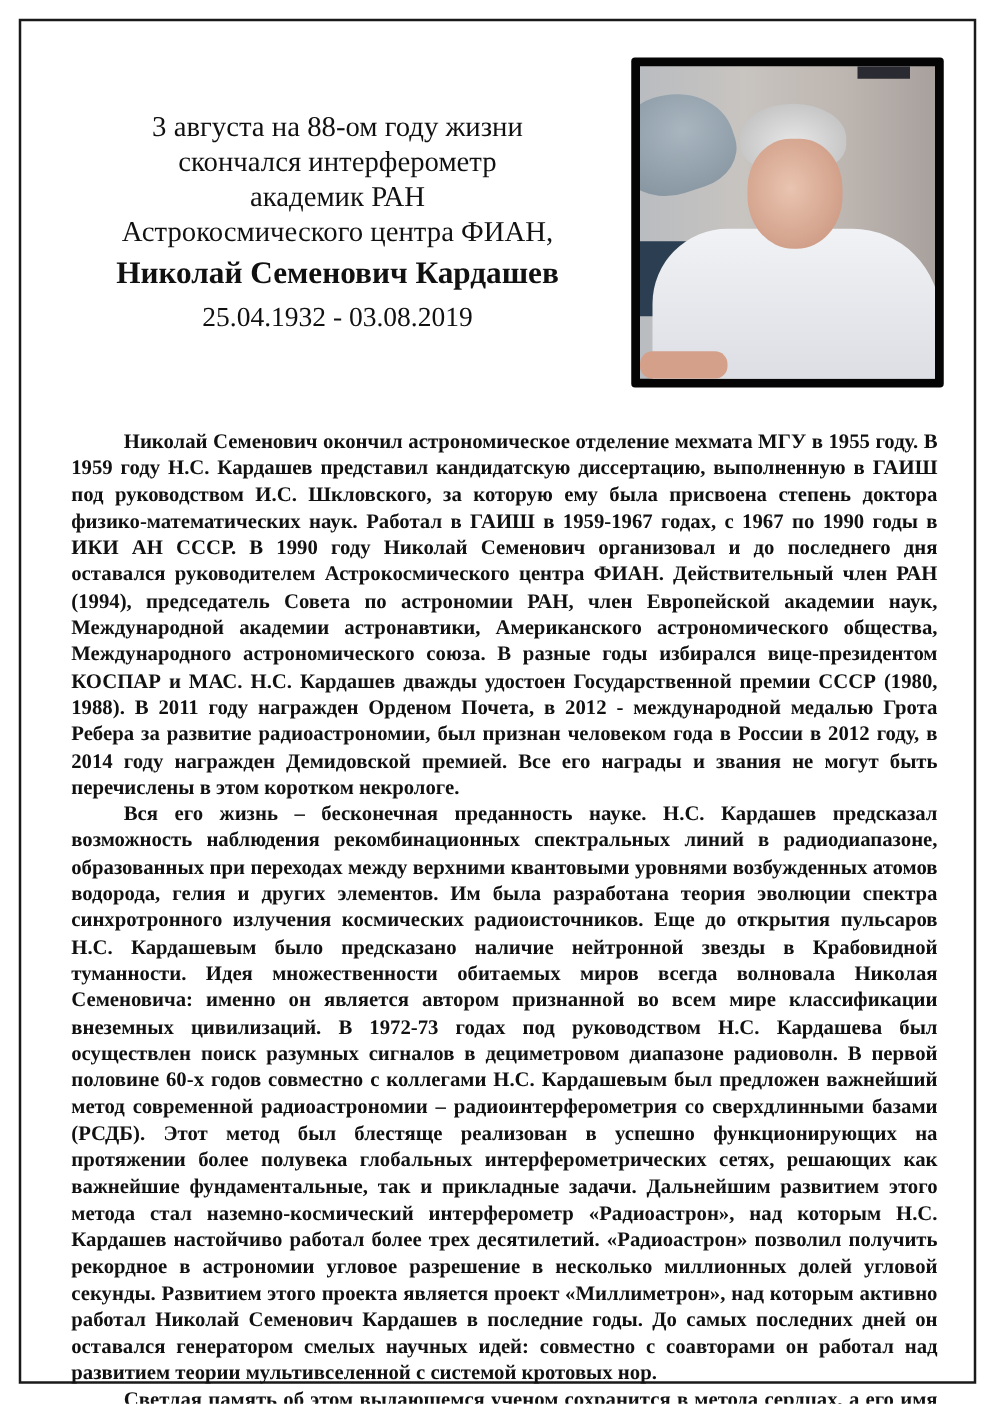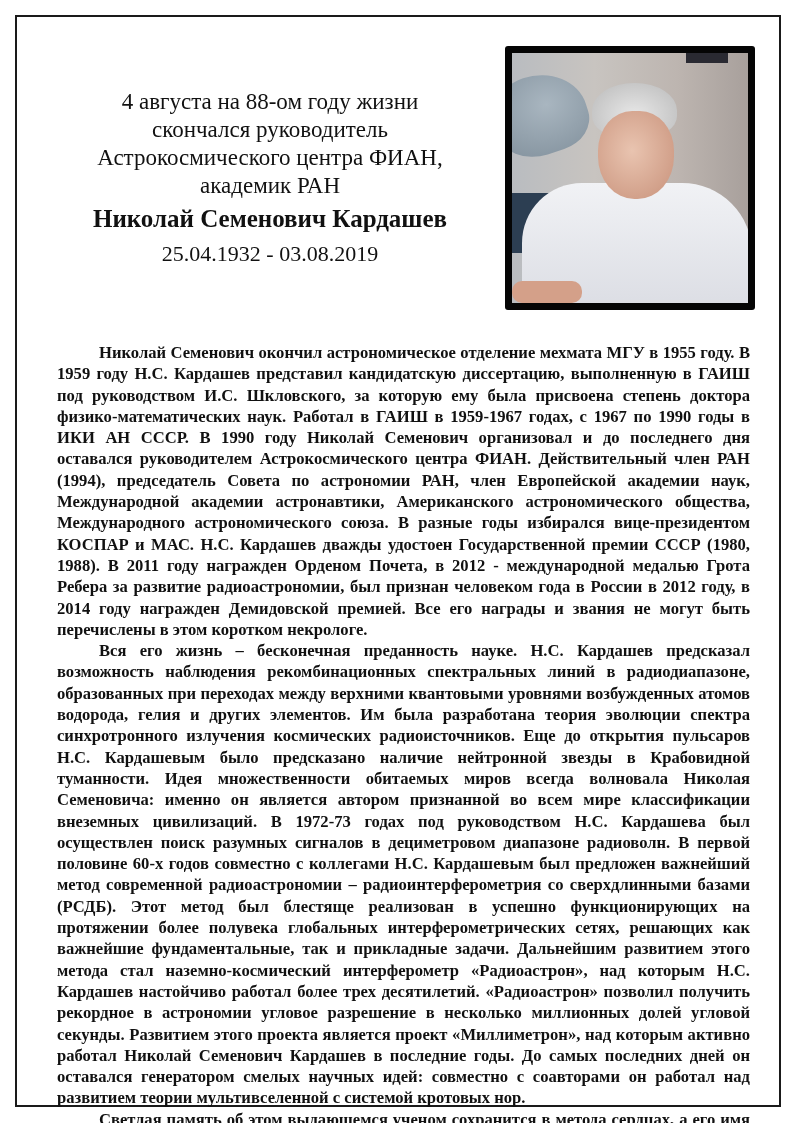--- a/index.html
+++ b/index.html
@@ -33,24 +33,24 @@
   .body-text { position: absolute; left: 57px; top: 342px; width: 693px;
                font-size: 16.6px; line-height: 21.3px; text-align: justify; }
   .body-text p { margin: 0; text-indent: 42px; font-weight: bold; }
 </style>
 </head>
 <body>
 
 <div class="page-border"></div>
 
 <div class="header">
-  <p class="line">4 августа на 88-ом году жизни</p>
-  <p class="line">скончался руководитель</p>
+  <p class="line">3 августа на 88-ом году жизни</p>
+  <p class="line">скончался интерферометр</p>
+  <p class="line">академик РАН</p>
   <p class="line">Астрокосмического центра ФИАН,</p>
-  <p class="line">академик РАН</p>
   <p class="name">Николай Семенович Кардашев</p>
   <p class="dates">25.04.1932 - 03.08.2019</p>
 </div>
 
 <div class="photo-frame">
   <div class="photo">
     <div class="wall-frame"></div>
     <div class="dish"></div>
     <div class="dark-left"></div>
     <div class="shirt"></div>

